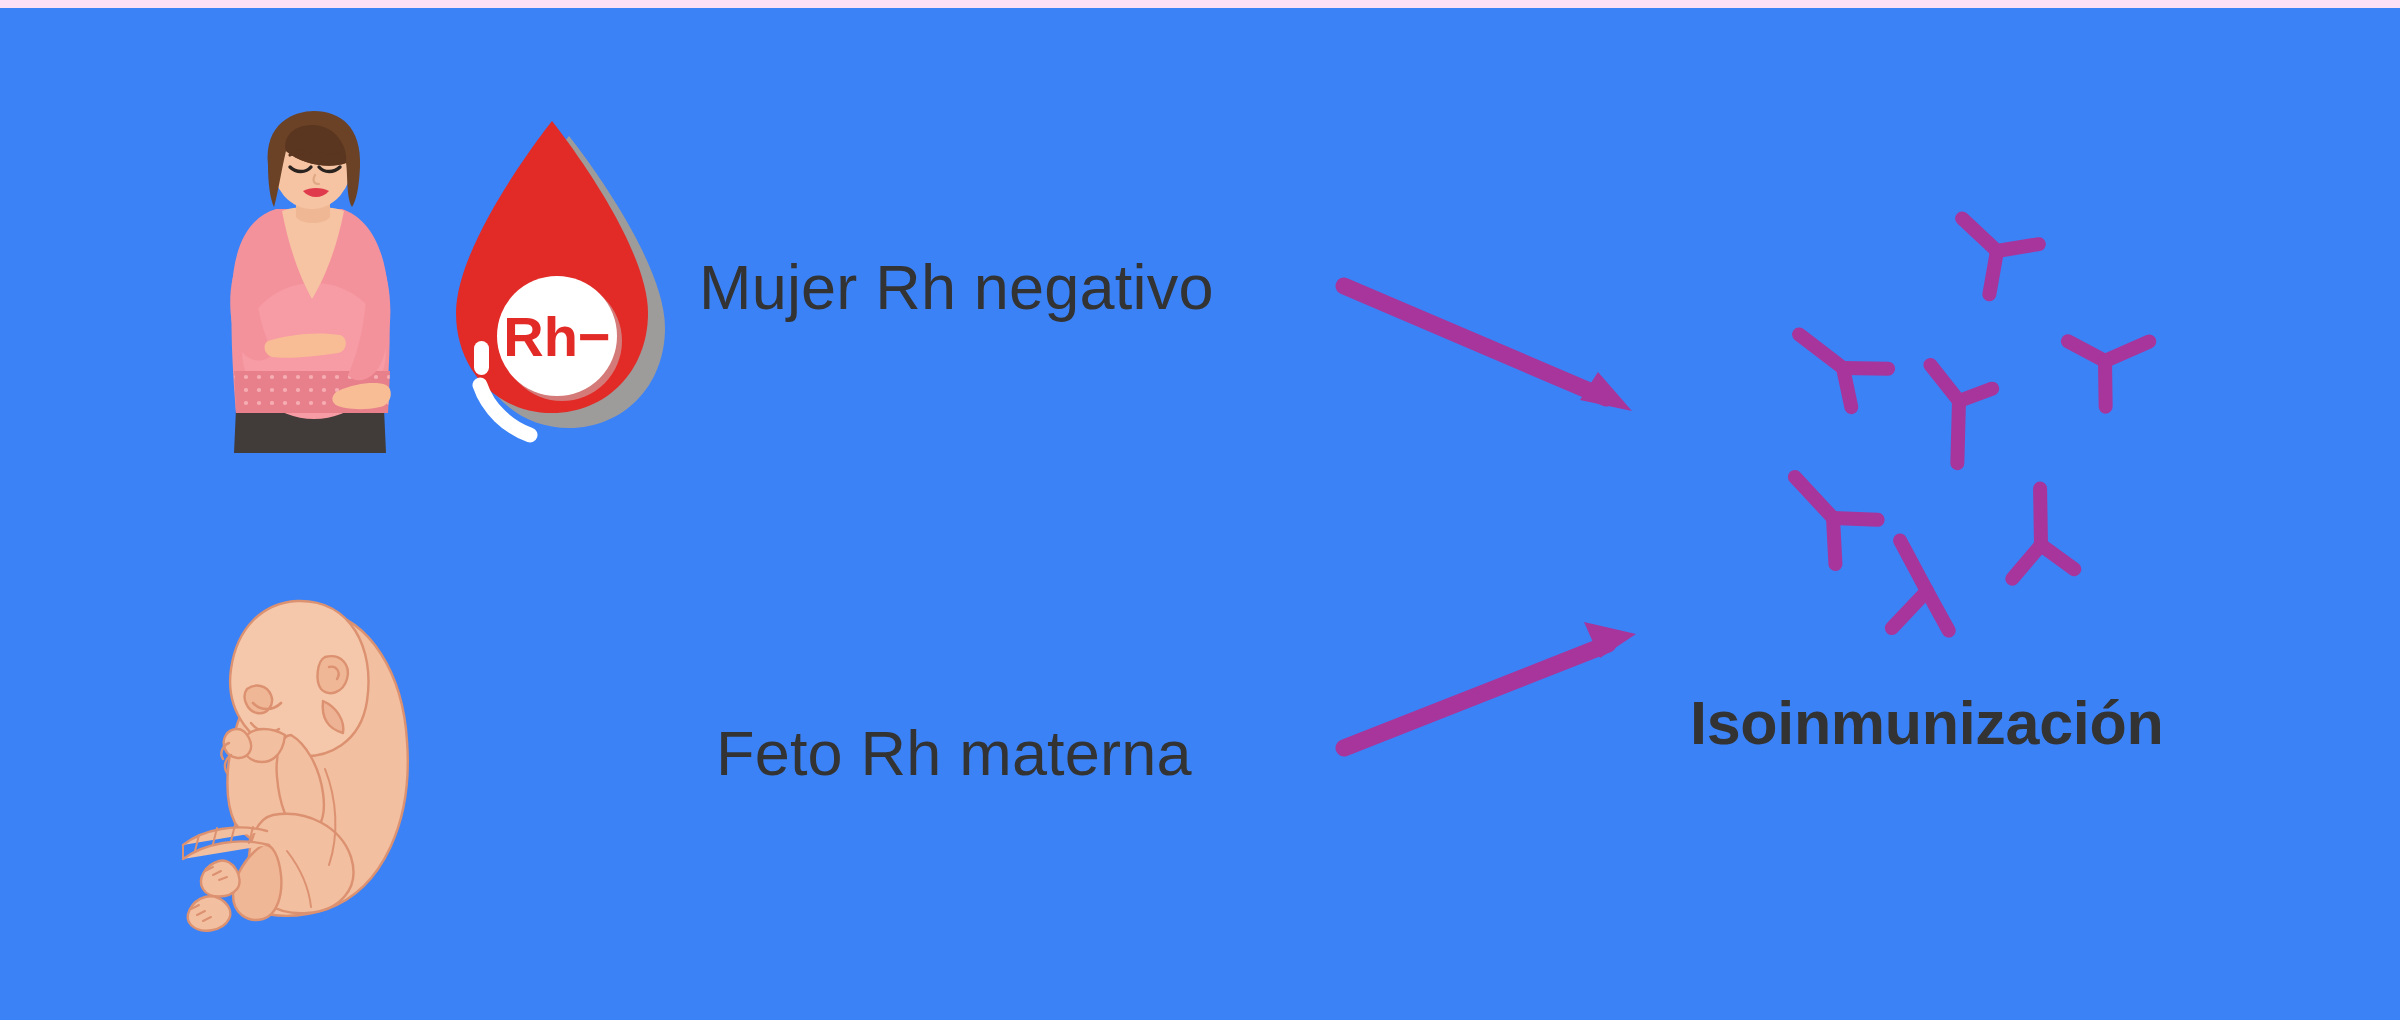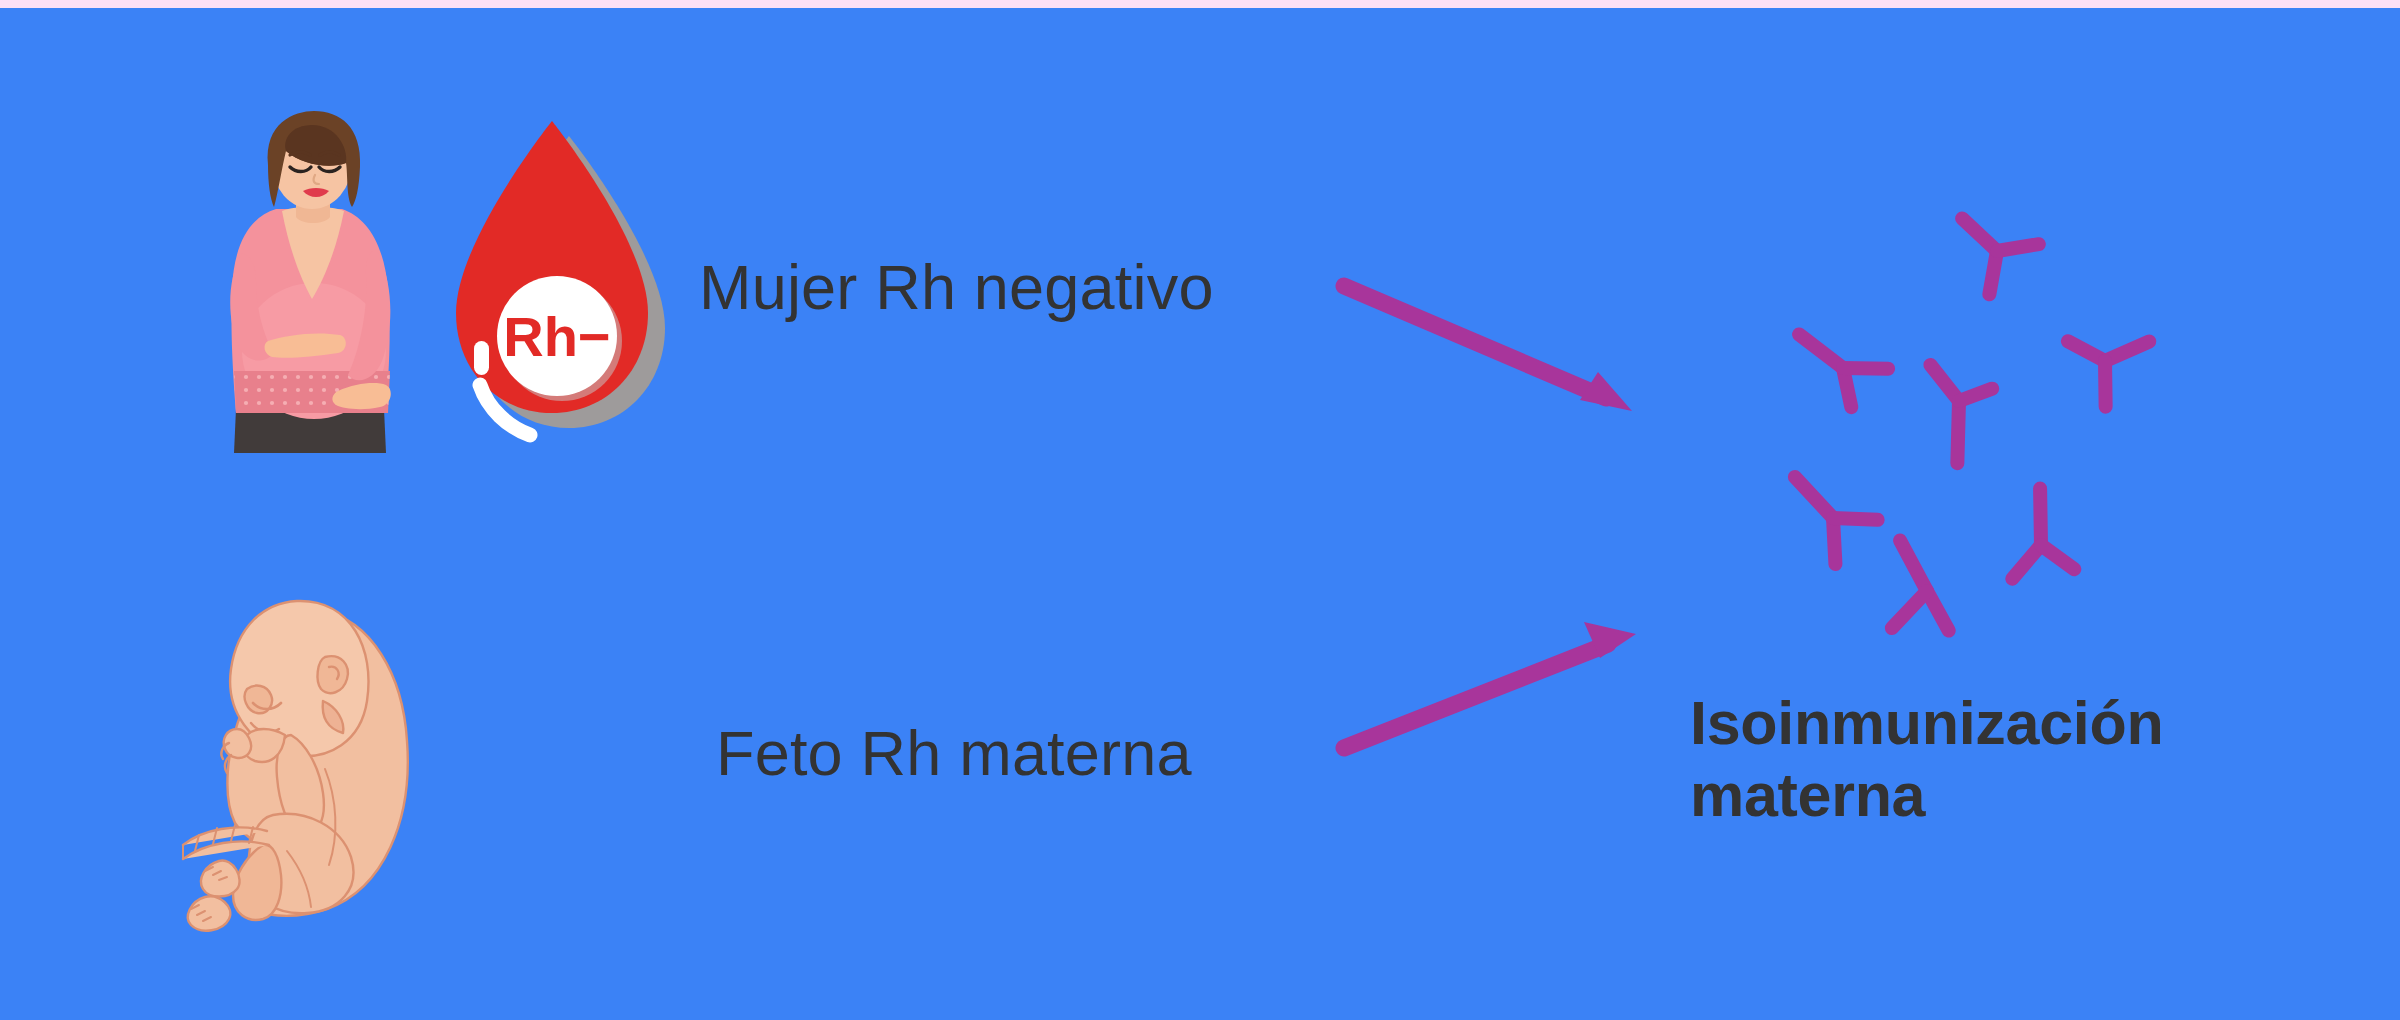--- a/index.html
+++ b/index.html
@@ -259,16 +259,15 @@
           <path d="M0 0 L10 44"></path>
             <path d="M0 0 L-12 -56"></path>
             <path d="M0 0 L-44 26"></path>
         </g>
       </g>
     </svg>
   </div>
 
   <div id="outcome-title">
     <span class="ln">Isoinmunización</span>
-    <span class="ln">materna</span>
   </div>
 
 </div>
 
 </body></html>

